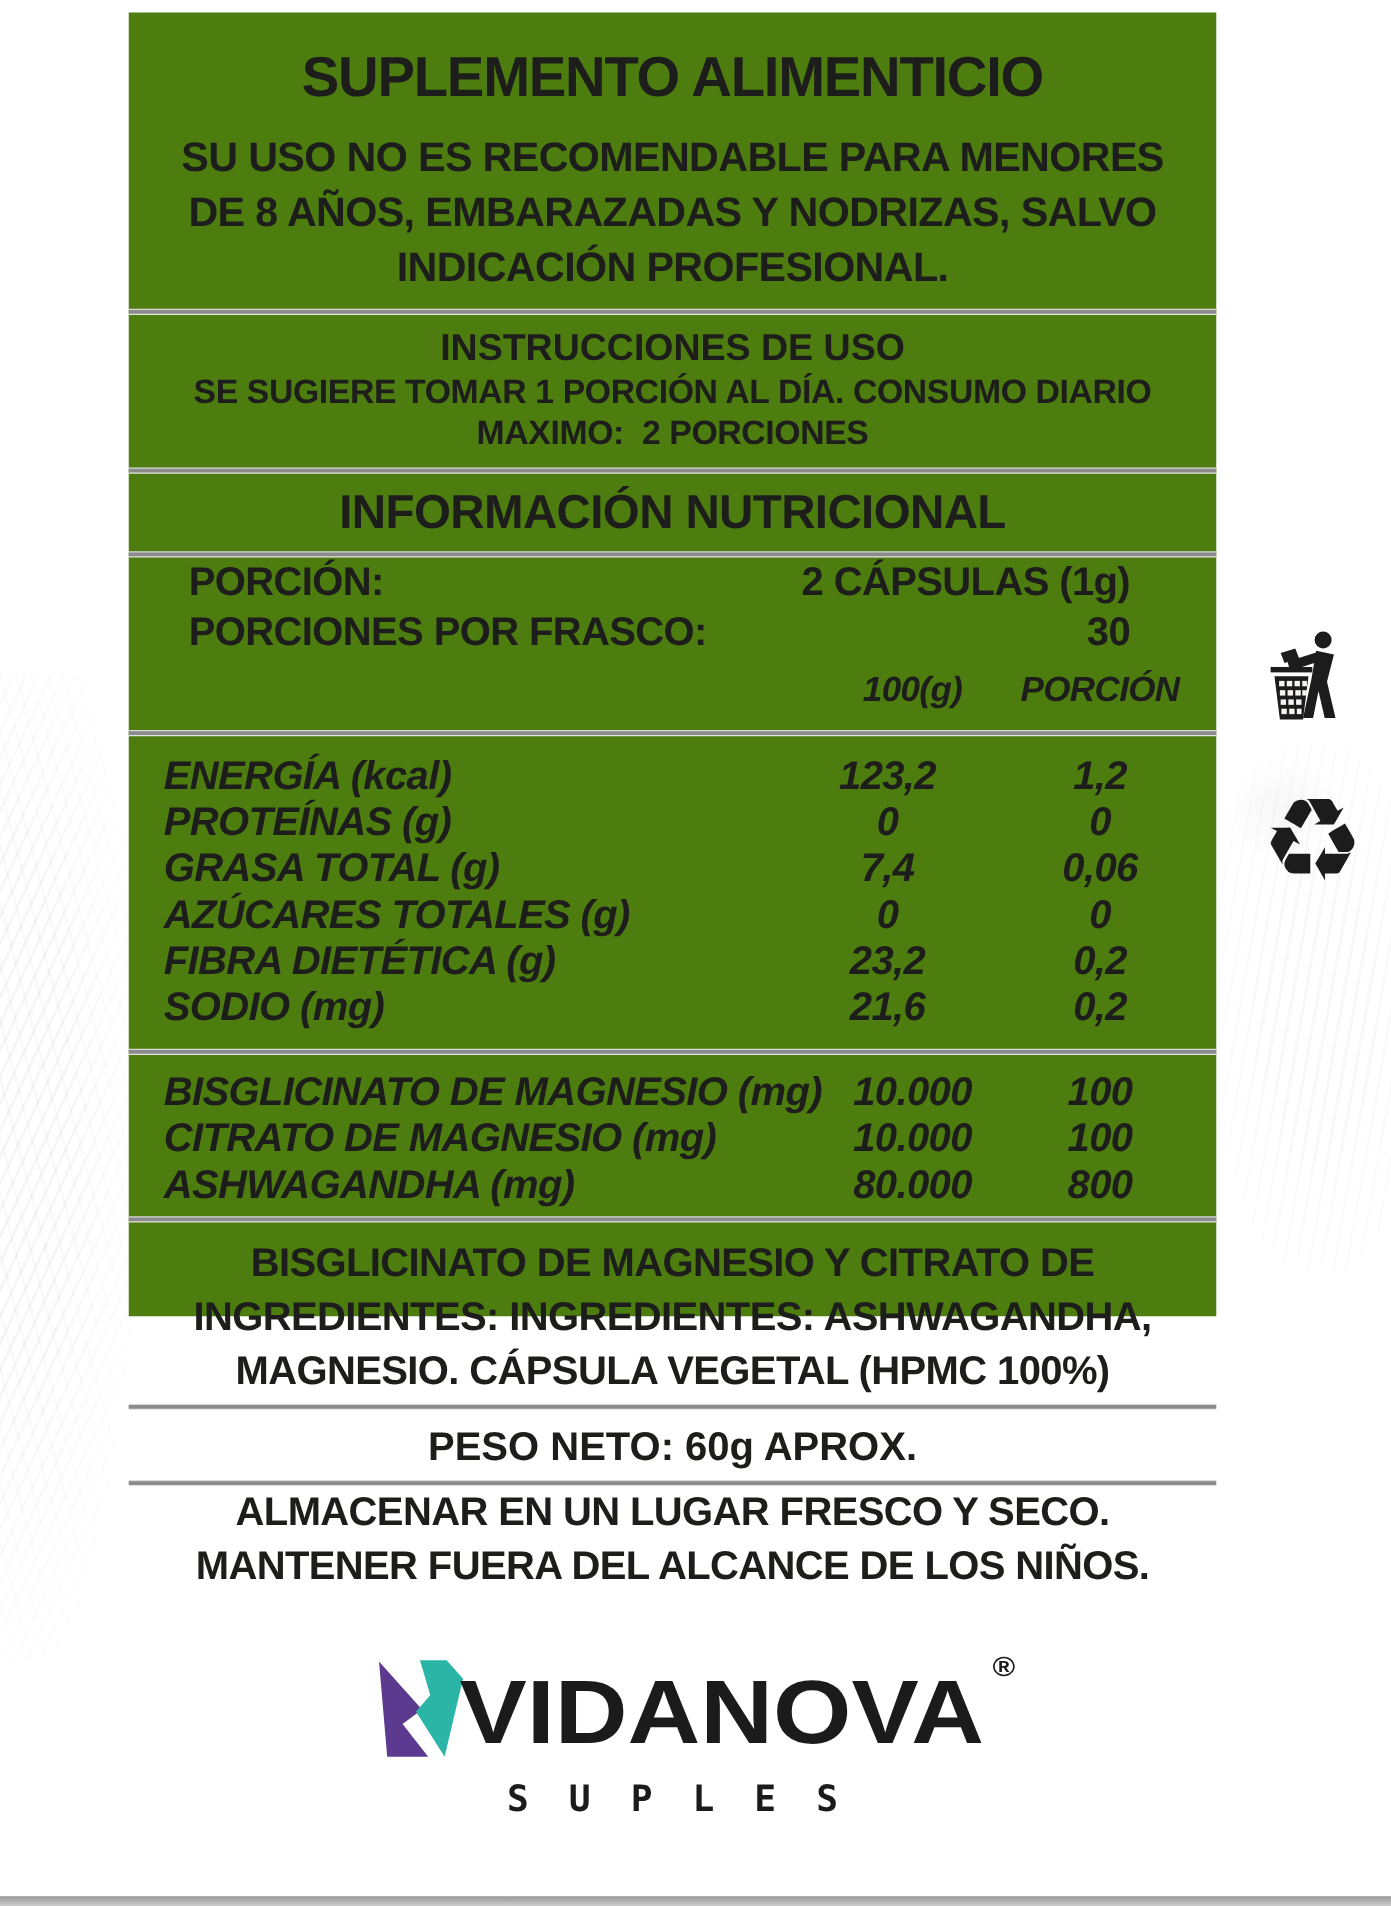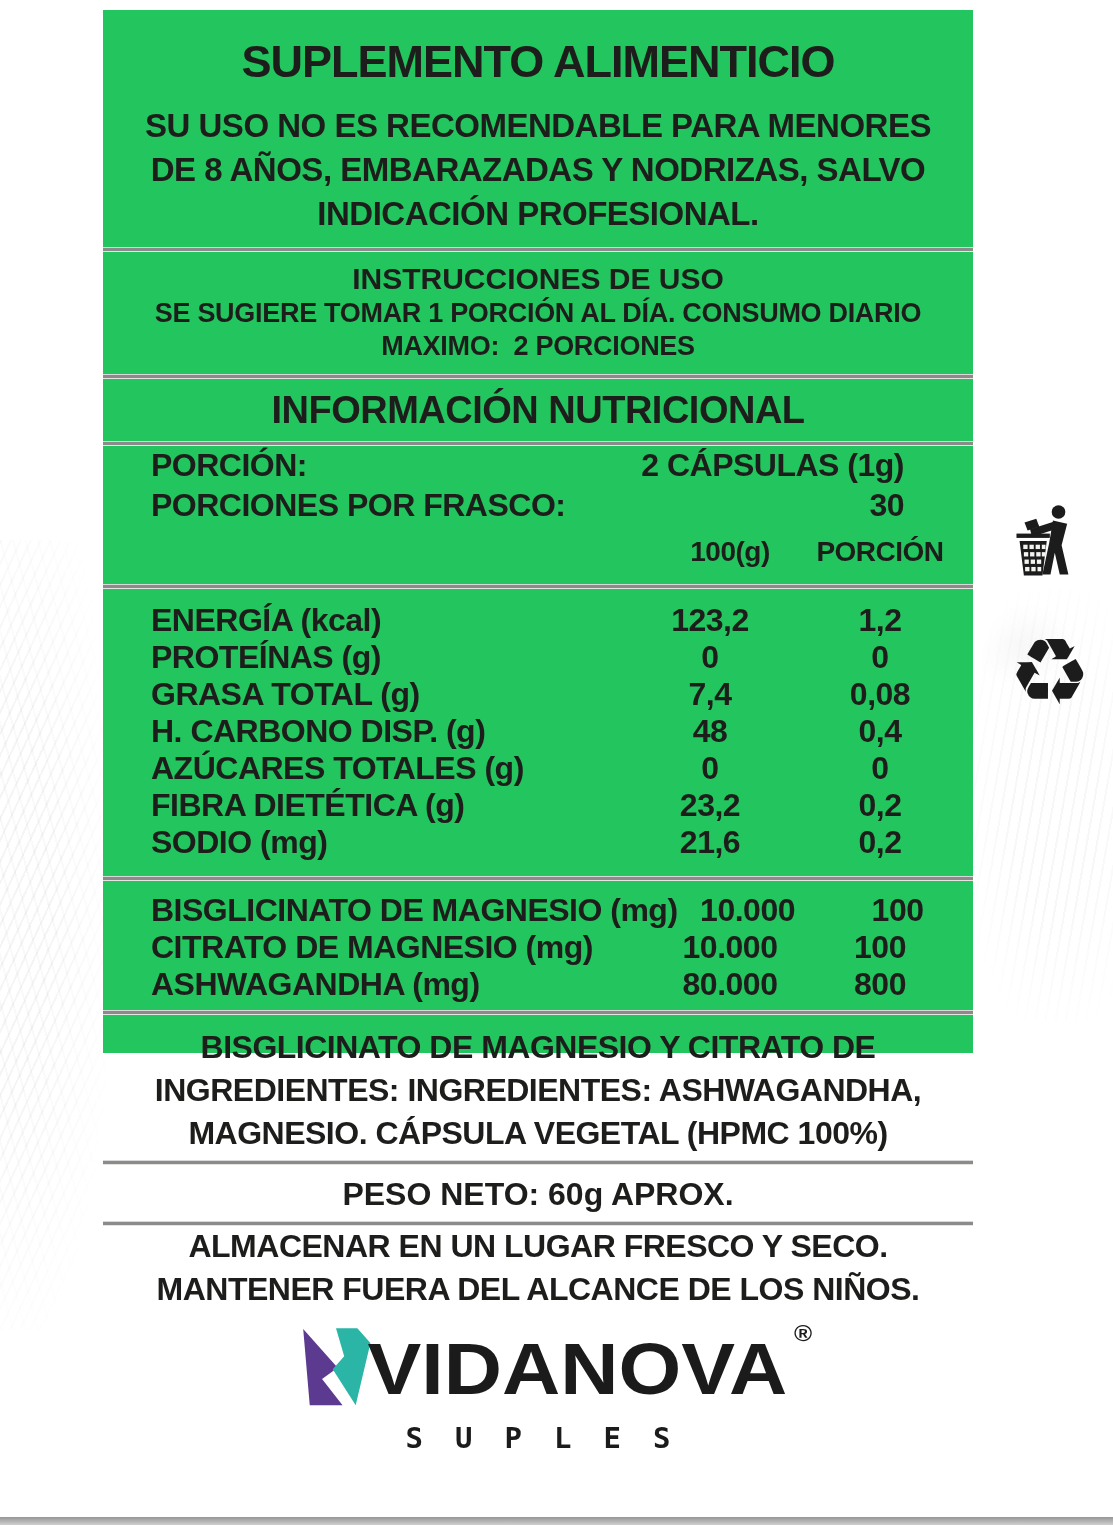--- a/index.html
+++ b/index.html
@@ -25,39 +25,39 @@
     background:
       radial-gradient(ellipse 90px 60px at 30% 12%, rgba(0,0,0,0.07), rgba(0,0,0,0) 70%),
       repeating-linear-gradient(100deg, rgba(0,0,0,0.03) 0 2px, rgba(0,0,0,0) 2px 10px);
     -webkit-mask-image:radial-gradient(ellipse at 60% 50%, #000 35%, transparent 80%);
             mask-image:radial-gradient(ellipse at 60% 50%, #000 35%, transparent 80%);
   }
 
   
   .panel{
     position:absolute;left:103px;top:10px;width:870px;height:1043px;
-    background:#22c55e;
+    background:#4d7c0f;
   }
   .rule{height:3px;background:#8b8b8b;box-shadow:0 -1px 0 #d9d9d9, 0 1px 0 #e6e4e1;}
 
   .title{margin-top:26px;font-size:45px;font-weight:bold;letter-spacing:-1px;text-align:center;}
   .warning{margin-top:16px;font-size:33px;line-height:44px;font-weight:bold;text-align:center;letter-spacing:-0.5px;}
   .rule-a{margin-top:12px;}
   .instr-head{margin-top:10px;font-size:30px;line-height:36px;font-weight:bold;text-align:center;}
   .instr-line{font-size:27px;line-height:33px;font-weight:bold;text-align:center;letter-spacing:-0.3px;white-space:pre-wrap;}
   .rule-b{margin-top:12px;}
   .info-head{margin-top:8px;font-size:38px;line-height:48px;font-weight:bold;text-align:center;letter-spacing:-0.5px;}
   .rule-c{margin-top:8px;}
 
   .kv{display:flex;align-items:baseline;padding:0 69px 0 48px;font-size:32px;line-height:40px;font-weight:bold;letter-spacing:-0.5px;}
   .kv:first-of-type{margin-top:18px;}
   .kv .k{flex:1 1 auto;text-align:left;}
   .kv .v{flex:0 0 auto;text-align:right;}
 
-  .grid{display:flex;align-items:flex-end;padding:0 13px 0 48px;font-weight:bold;letter-spacing:-0.5px;}
+  .grid{display:flex;align-items:flex-end;padding:0 13px 0 28px;font-weight:bold;letter-spacing:-0.5px;font-style:italic;}
   .grid .c0{flex:1 1 auto;white-space:nowrap;text-align:left;}
   .grid .c1{flex:0 0 140px;text-align:center;white-space:nowrap;}
   .grid .c2{flex:0 0 160px;text-align:center;white-space:nowrap;}
   .cols-head{margin-top:10px;font-size:28px;line-height:34px;}
   .rule-d{margin-top:16px;}
   .rows{margin-top:14px;}
   .rows .grid{font-size:32px;line-height:37px;gap:20px;}
   .rule-e{margin-top:16px;}
   .actives{margin-top:12px;}
   .actives .grid{font-size:32px;line-height:37px;}
@@ -143,26 +143,21 @@
       <div class="c2">1,2</div>
     </div>
     <div class="grid">
       <div class="c0">PROTEÍNAS (g)</div>
       <div class="c1">0</div>
       <div class="c2">0</div>
     </div>
     <div class="grid">
       <div class="c0">GRASA TOTAL (g)</div>
       <div class="c1">7,4</div>
-      <div class="c2">0,08</div>
-    </div>
-    <div class="grid">
-      <div class="c0">H. CARBONO DISP. (g)</div>
-      <div class="c1">48</div>
-      <div class="c2">0,4</div>
+      <div class="c2">0,06</div>
     </div>
     <div class="grid">
       <div class="c0">AZÚCARES TOTALES (g)</div>
       <div class="c1">0</div>
       <div class="c2">0</div>
     </div>
     <div class="grid">
       <div class="c0">FIBRA DIETÉTICA (g)</div>
       <div class="c1">23,2</div>
       <div class="c2">0,2</div>

